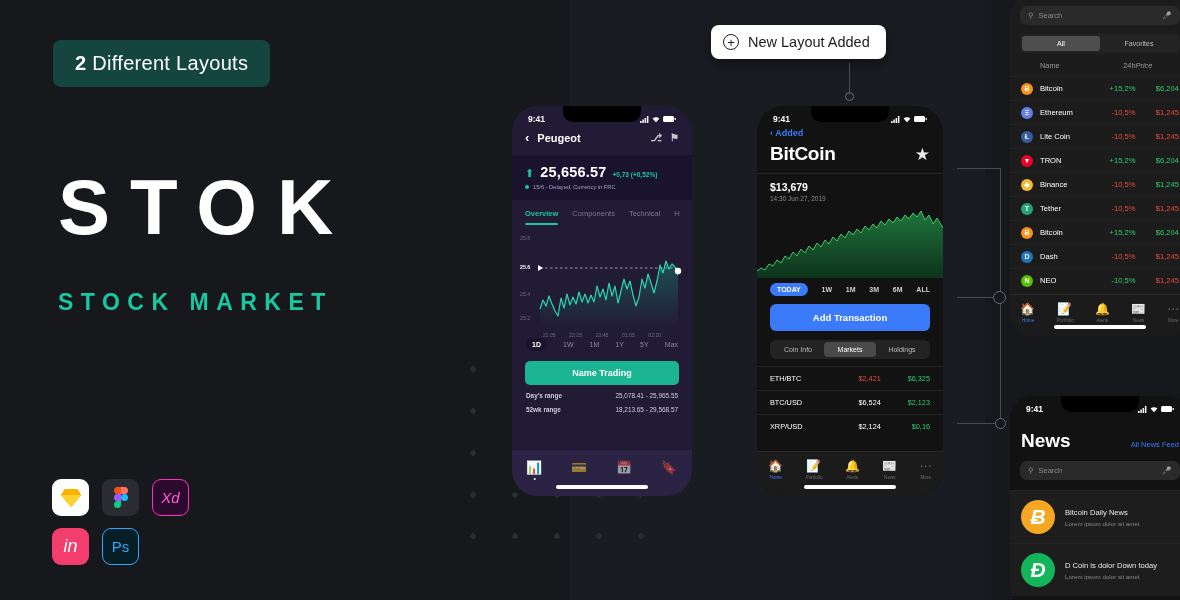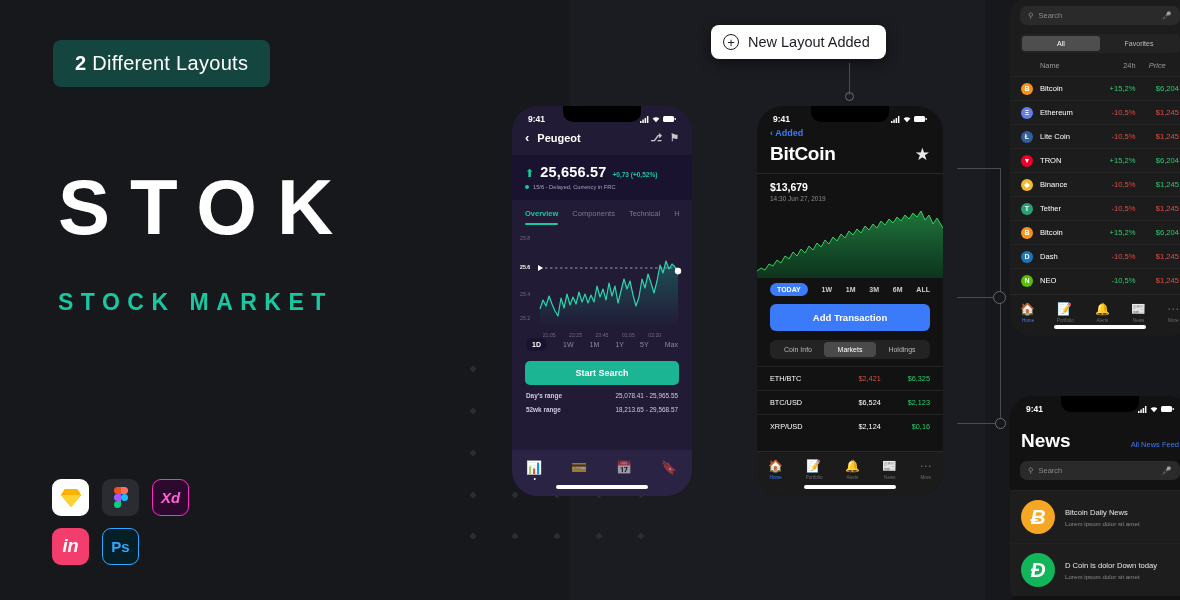--- a/index.html
+++ b/index.html
@@ -60,21 +60,21 @@
     font-size:25px; color:#fff; white-space:nowrap;
   }
   .screens-count b { font-weight:700; }
   .screens-count span { font-weight:400; font-size:22px; }
 
   .tool-icons { position:absolute; left:52px; top:479px; width:210px; }
   .tool-row { display:flex; gap:13px; margin-bottom:12px; }
   .tool {
     width:37px; height:37px; border-radius:9px;
     display:flex; align-items:center; justify-content:center;
-    font-size:17px; font-weight:700; position:relative;
+    font-size:17px; font-weight:400; position:relative;
   }
   .t-sketch { background:#fff; }
   .t-figma  { background:#2b2c31; }
   .t-xd     { background:#2b0a2e; border:1px solid #ff2bc2; color:#ff61d8; font-style:italic; font-size:15px; }
   .t-invis  { background:#f23d6d; color:#fff; font-style:italic; font-size:18px; }
   .t-ps     { background:#061e26; border:1px solid #31a8ff; color:#31a8ff; font-size:15px; }
 
   
   .new-layout {
     position:absolute; left:711px; top:25px;
@@ -254,21 +254,21 @@
     font-size:7.6px; border-top:1px solid #242424;
   }
   .lst-row .co { width:12px; height:12px; border-radius:50%; margin-right:7px;
     display:flex; align-items:center; justify-content:center;
     font-size:7px; font-weight:700; color:#fff; flex:none; }
   .lst-row .nm { flex:1.2; color:#fff; }
   .lst-row .ch { flex:1; text-align:right; }
   .lst-row .pz { flex:1; text-align:right; }
   .lst-head .nm { flex:1.2; margin-left:19px; }
   .lst-head .ch { flex:1; text-align:right; }
-  .lst-head .pz { flex:1; text-align:center;font-style:italic; }
+  .lst-head .pz { flex:1; text-align:left;font-style:italic; }
   #panel-list .p2-nav { height:42px; }
 
   
   #panel-news {
     position:absolute; left:1010px; top:396px; width:180px; height:215px;
     background:#121212; border-radius:22px; overflow:hidden;
   }
   .news-head {
     display:flex; align-items:baseline; justify-content:space-between;
     padding:14px 11px 0;
@@ -424,21 +424,21 @@
 
     <div class="p1-ranges">
       <span class="sel">1D</span>
       <span>1W</span>
       <span>1M</span>
       <span>1Y</span>
       <span>5Y</span>
       <span>Max</span>
     </div>
 
-    <div class="start-btn">Start Search</div>
+    <div class="start-btn">Name Trading</div>
 
     <div class="p1-stat">
       <span class="k">Day's range</span>
       <span class="v">25,078.41 - 25,965.55</span>
     </div>
     <div class="p1-stat">
       <span class="k">52wk range</span>
       <span class="v">18,213.65 - 29,568.57</span>
     </div>
 

